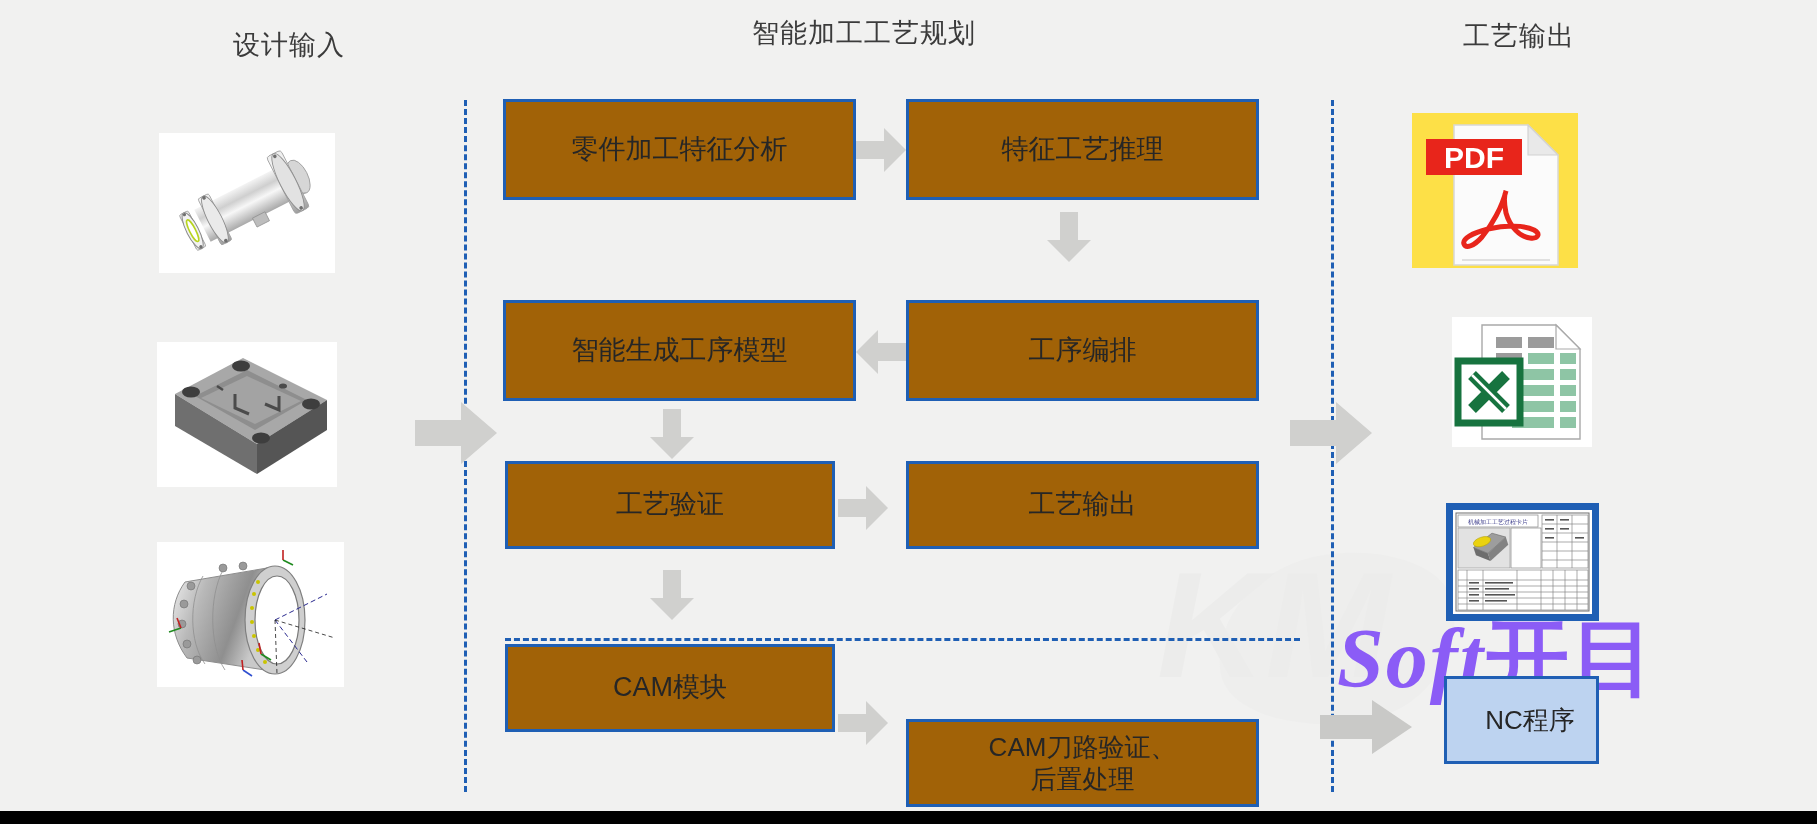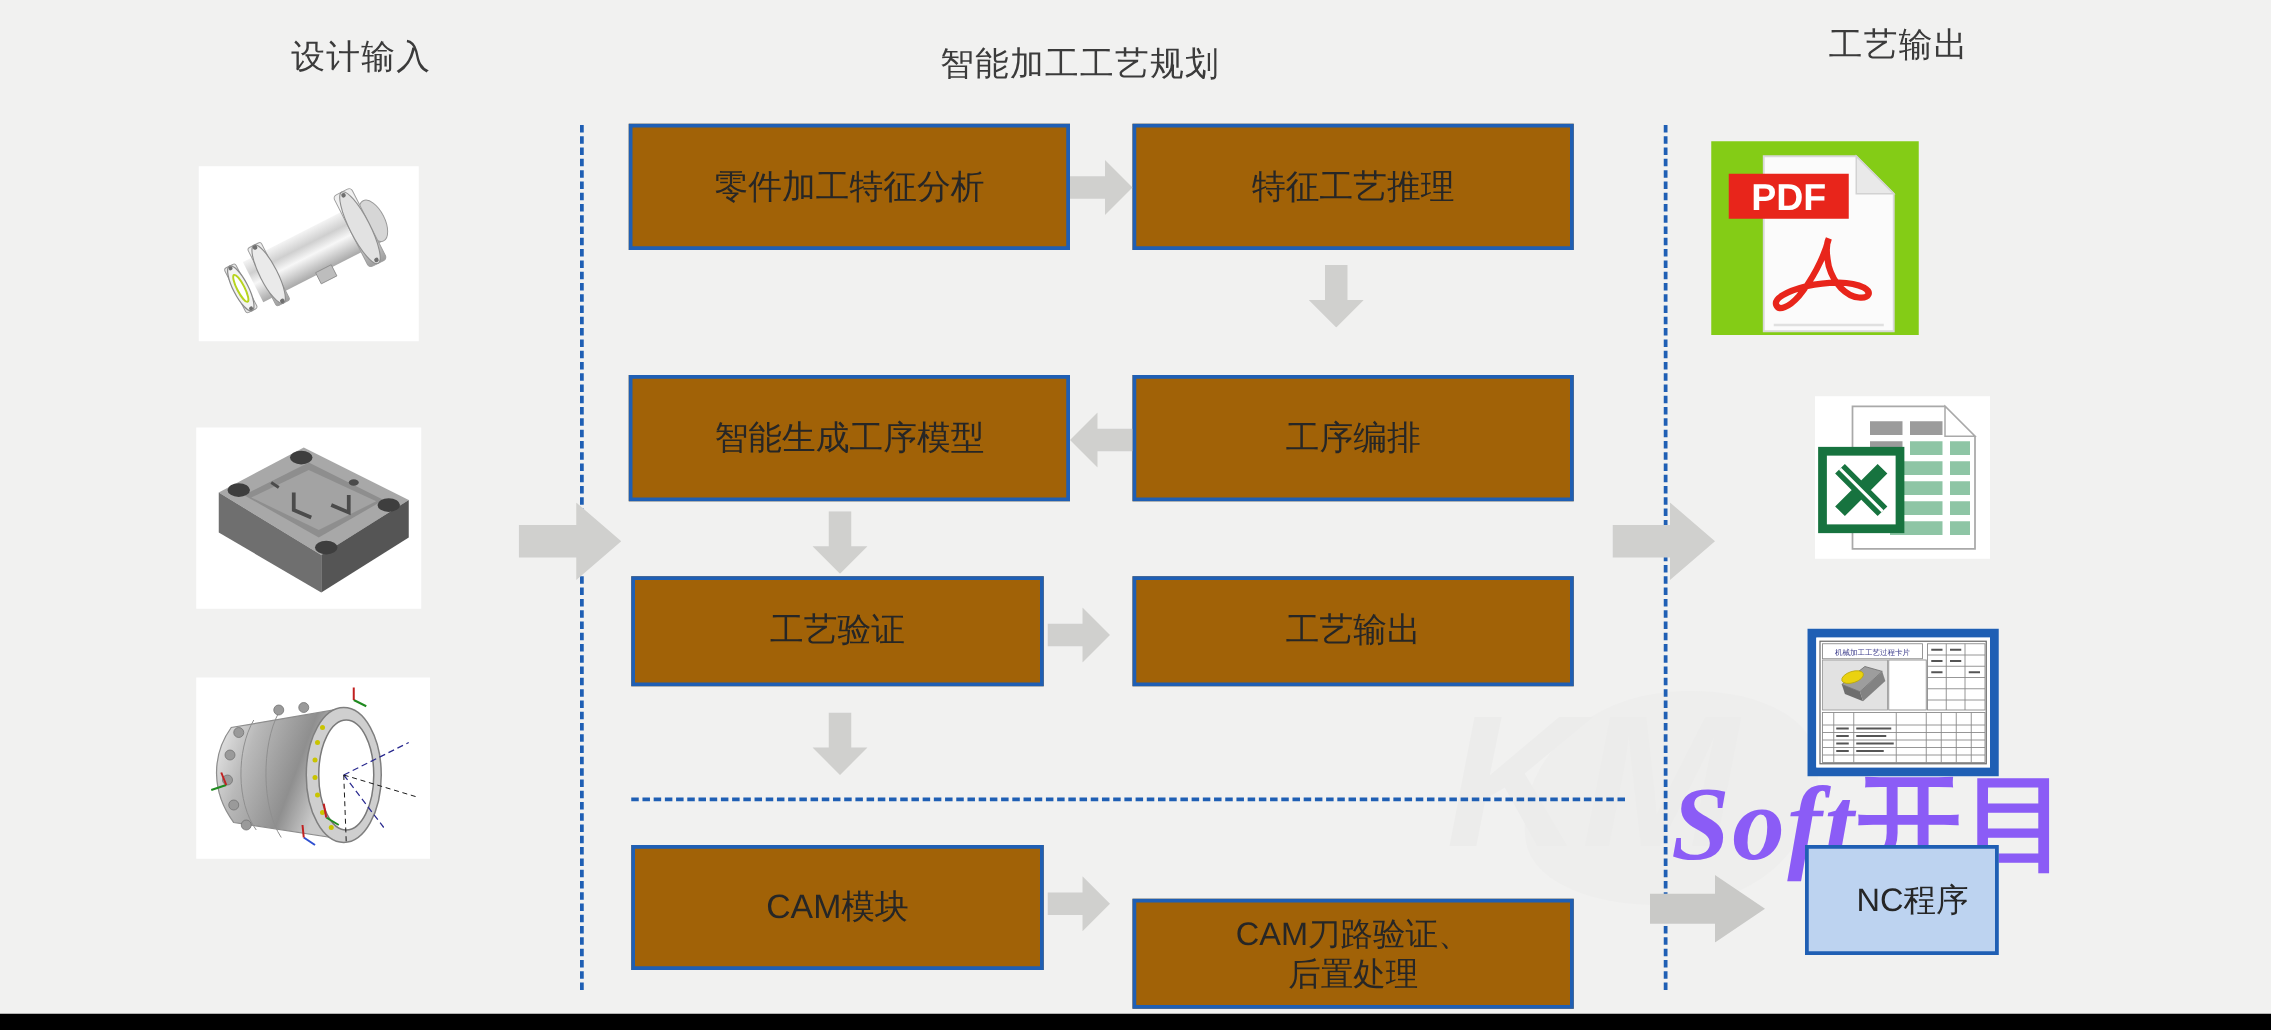--- a/index.html
+++ b/index.html
@@ -42,21 +42,21 @@
   }
 
   
   .col-title{
     position:absolute;
     font-size:27px;color:#3b3b3b;
     white-space:nowrap;
     letter-spacing:1px;
   }
   #title-design{left:233px;top:27px;}
-  #title-plan{left:752px;top:33px;}
+  #title-plan{left:752px;top:15px;}
   #title-output{left:1463px;top:18px;}
 
   
   .vline{
     position:absolute;top:100px;height:692px;
     border-left:3px dashed #1f5fb4;
   }
   #vline-left{left:464px;}
   #vline-right{left:1331px;}
   #hline-cam{
@@ -77,21 +77,21 @@
     line-height:1.25;
   }
   .pbox.two-line{font-size:26px;margin-top:43px;}
 
   #box-feature-analysis{left:503px;top:99px;width:353px;height:101px;}
   #box-feature-reason  {left:906px;top:99px;width:353px;height:101px;}
   #box-gen-model       {left:503px;top:300px;width:353px;height:101px;}
   #box-seq-arrange     {left:906px;top:300px;width:353px;height:101px;}
   #box-verify          {left:505px;top:461px;width:330px;height:88px;}
   #box-output          {left:906px;top:461px;width:353px;height:88px;}
-  #box-cam             {left:505px;top:676px;width:330px;height:100px;text-align:center;}
+  #box-cam             {left:505px;top:644px;width:330px;height:88px;text-align:center;}
   #box-cam-verify      {left:906px;top:676px;width:353px;height:88px;}
   #box-nc              {left:1444px;top:676px;width:155px;height:88px;
                         font-size:26px;background:#bdd3f0;padding-left:17px;}
 
   
   .arrow{position:absolute;}
   .arrow svg{display:block;}
   #arr-r1    {left:856px;top:128px;}
   #arr-down1 {left:1047px;top:212px;}
   #arr-l2    {left:856px;top:330px;}
@@ -103,21 +103,21 @@
   #arr-big-right {left:1290px;top:402px;}
   #arr-nc    {left:1320px;top:700px;}
 
   
   .thumb{position:absolute;background:#ffffff;overflow:hidden;}
   #thumb-shaft {left:159px;top:133px;width:176px;height:140px;}
   #thumb-mold  {left:157px;top:342px;width:180px;height:145px;}
   #thumb-casing{left:157px;top:542px;width:187px;height:145px;}
 
   
-  #out-pdf   {position:absolute;left:1369px;top:113px;width:166px;height:155px;background:#84cc16;}
+  #out-pdf   {position:absolute;left:1412px;top:113px;width:166px;height:155px;background:#fde047;}
   #out-excel {position:absolute;left:1452px;top:317px;width:140px;height:130px;background:#ffffff;}
   #out-sheet {position:absolute;left:1446px;top:503px;width:153px;height:118px;
               border:7px solid #1f5fb4;box-sizing:border-box;background:#ffffff;}
 
   
   #bottom-bar{position:absolute;left:0;top:811px;width:1817px;height:13px;background:#000000;}
 </style>
 </head>
 <body>
 

